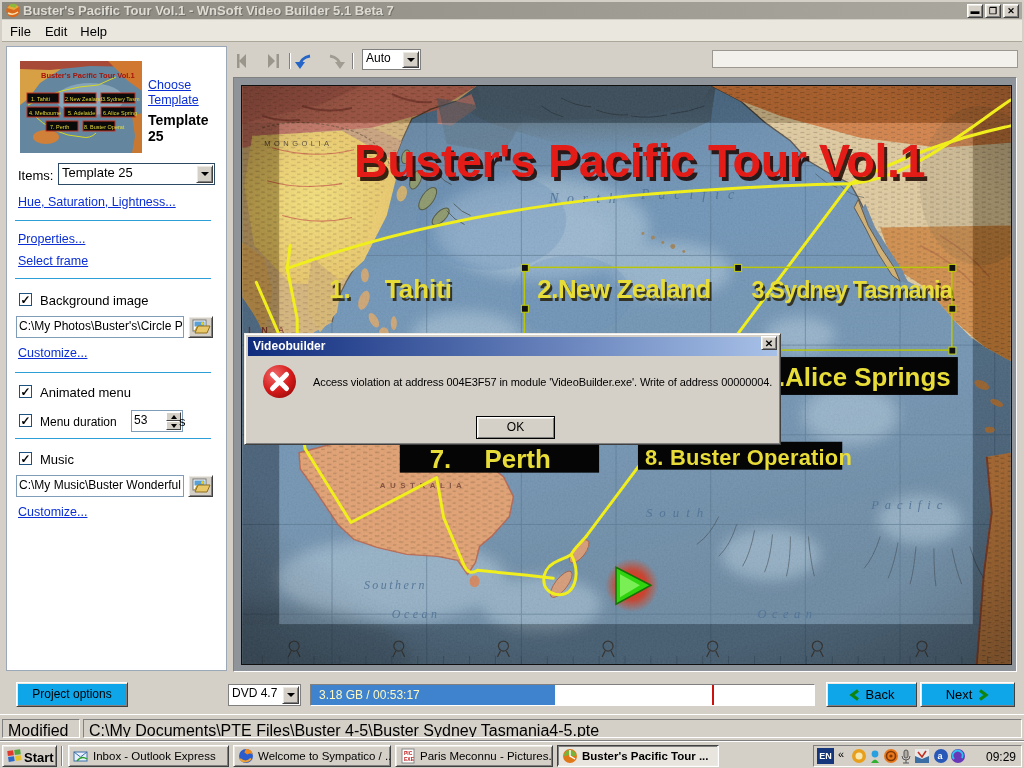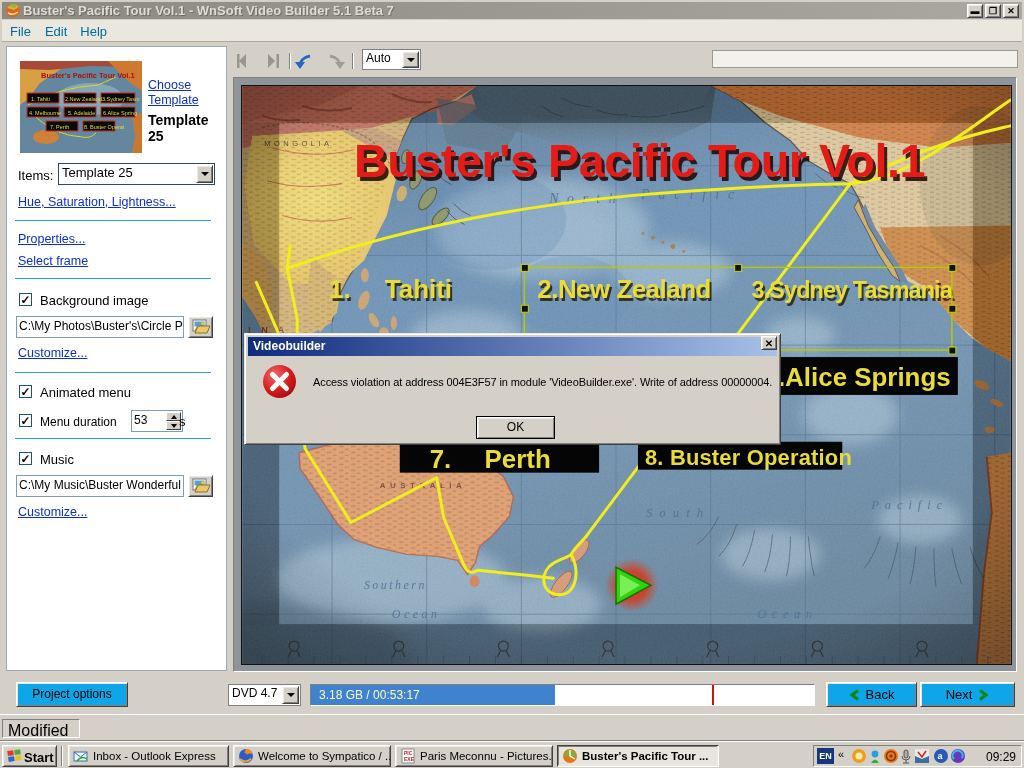--- a/index.html
+++ b/index.html
@@ -5,21 +5,21 @@
 *{margin:0;padding:0;box-sizing:border-box;}
 html,body{width:1024px;height:768px;overflow:hidden;}
 body{font-family:"Liberation Sans",sans-serif;background:#d4d0c8;position:relative;}
 .abs{position:absolute;}
 .sunken{border-top:1px solid #808080;border-left:1px solid #808080;border-right:1px solid #fff;border-bottom:1px solid #fff;}
 .link{color:#0b2fd4;text-decoration:underline;font-size:12.5px;}
 
 #titlebar{left:2px;top:2px;width:1020px;height:17px;background:linear-gradient(to right,#8b8980,#aba99f);color:#dedbd2;font-weight:bold;font-size:13px;line-height:17px;}
 #titlebar .txt{position:absolute;left:21px;top:0px;white-space:nowrap;text-shadow:1px 1px 0 rgba(60,60,60,0.4);}
 .tbtn{position:absolute;top:2px;width:16px;height:14px;background:#d4d0c8;border:1px solid;border-color:#fff #404040 #404040 #fff;box-shadow:inset 1px 1px 0 #ece9e2,inset -1px -1px 0 #808080;font-size:9px;text-align:center;line-height:12px;color:#000;}
-#menubar{left:2px;top:20px;width:1020px;height:22px;background:#eae7de;border-bottom:1px solid #aca899;font-size:13px;color:#0369a1;}
+#menubar{left:2px;top:20px;width:1020px;height:22px;background:#eae7de;border-bottom:1px solid #aca899;font-size:13px;color:#000000;}
 #menubar span{display:inline-block;margin-top:3px;padding:1px 0;}
 #menubar span.m1{margin-left:8px;}#menubar span.m2{margin-left:14px;}#menubar span.m3{margin-left:13px;}
 
 #leftpanel{left:6px;top:46px;width:221px;height:625px;background:#fff;border:1px solid #9aa8b8;font-size:13px;}
 .sep{position:absolute;left:8px;width:196px;height:0;border-top:1px solid #2c9fd8;}
 .cb{position:absolute;width:13px;height:13px;background:#fff;border:1px solid #1c5180;font-size:12px;line-height:12px;text-align:center;color:#000;font-weight:bold;}
 .field{position:absolute;background:#fff;border:1px solid #7f9db9;font-size:12px;color:#000;white-space:nowrap;overflow:hidden;padding:2px 2px;}
 .fbtn{position:absolute;width:25px;height:22px;background:#d4d0c8;border:1px solid;border-color:#fff #404040 #404040 #fff;box-shadow:inset 1px 1px 0 #ece9e2,inset -1px -1px 0 #808080;}
 
 .combo{position:absolute;background:#fff;border:1px solid #2c4a66;}
@@ -532,20 +532,21 @@
 </div>
 <div class="btn abs" style="left:826px;top:682px;width:91px;height:25px;line-height:23px;font-size:13px;"><svg width="11" height="12" style="vertical-align:-2px;margin-right:6px;">
       <path d="M9,1.5 L3,6 L9,10.5" stroke="#108410" stroke-width="3.2" fill="none"></path>
     </svg>Back</div>
 <div class="btn abs" style="left:920px;top:682px;width:95px;height:25px;line-height:23px;font-size:13px;">Next<svg width="11" height="12" style="vertical-align:-2px;margin-left:6px;">
       <path d="M2,1.5 L8,6 L2,10.5" stroke="#108410" stroke-width="3.2" fill="none"></path>
     </svg></div>
 
 <div id="statusbar" class="abs">
   <div class="scell" style="left:2px;width:78px;">Modified</div>
+  <div class="scell" style="left:83px;width:939px;">C:\My Documents\PTE Files\Buster 4-5\Buster Sydney Tasmania4-5.pte</div>
 </div>
 
 <div id="taskbar" class="abs">
   <div class="task" style="left:2px;width:55px;font-weight:bold;font-size:13px;padding-left:21px;">
     <svg class="ticon" viewBox="0 0 16 16">
         <g transform="rotate(-8 8 8)">
           <rect x="1" y="2" width="6" height="5" fill="#e03a2f"></rect>
           <rect x="8" y="2" width="6" height="5" fill="#58a43c"></rect>
           <rect x="1" y="8" width="6" height="5" fill="#2b68c9"></rect>
           <rect x="8" y="8" width="6" height="5" fill="#e8c22a"></rect>

